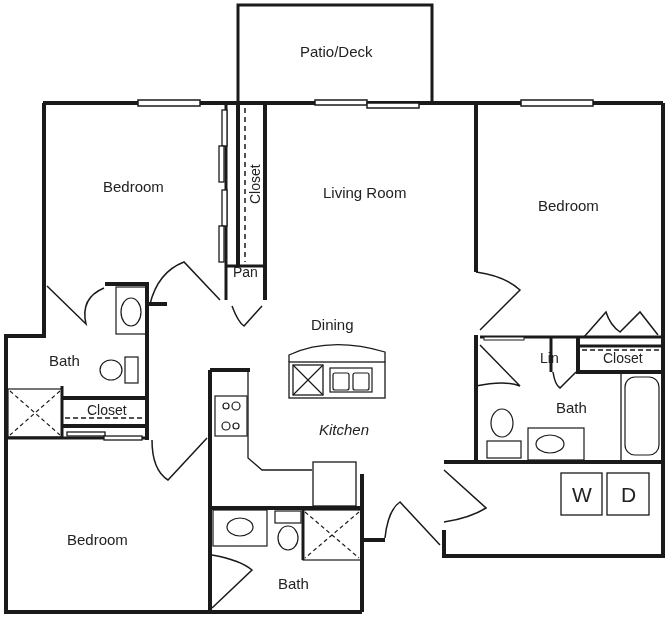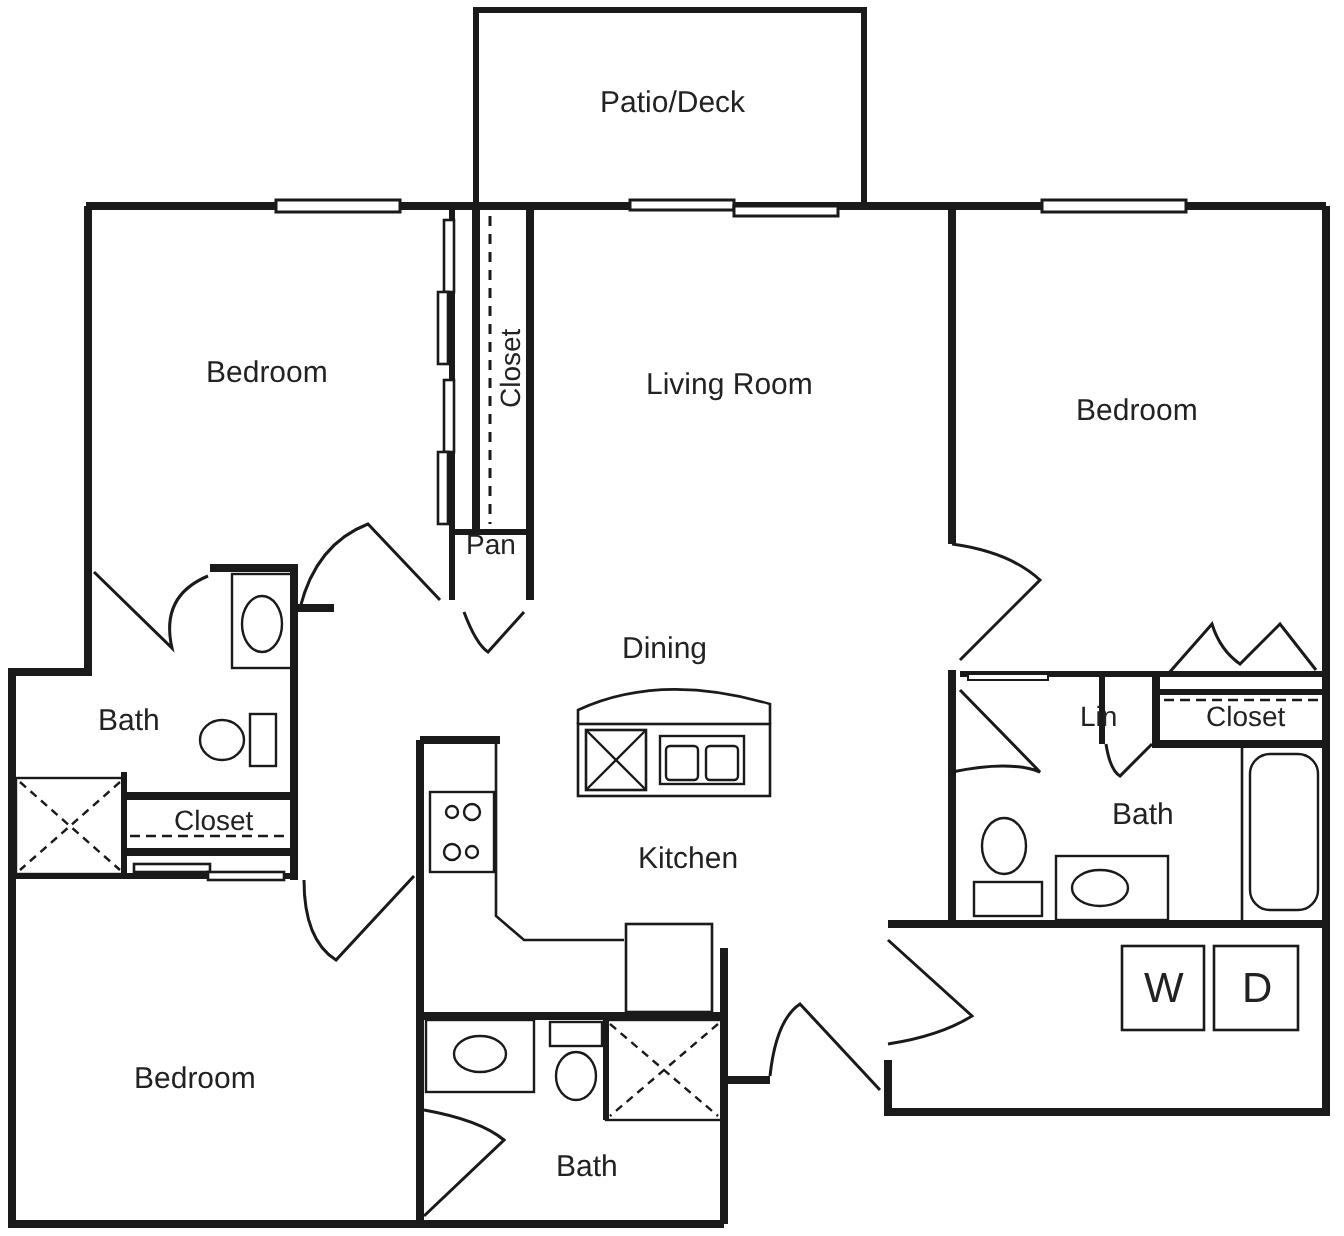--- a/index.html
+++ b/index.html
@@ -133,21 +133,21 @@
 
 <span class="lbl" style="left:300px;top:44px;">Patio/Deck</span>
 <span class="lbl" style="left:103px;top:179px;">Bedroom</span>
 <span class="lbl sm vert" style="left:248px;top:204px;">Closet</span>
 <span class="lbl" style="left:323px;top:185px;">Living Room</span>
 <span class="lbl" style="left:311px;top:270px;margin-top:47px;">Dining</span>
 <span class="lbl sm" style="left:233px;top:265px;">Pan</span>
 <span class="lbl" style="left:538px;top:198px;">Bedroom</span>
 <span class="lbl" style="left:49px;top:353px;">Bath</span>
 <span class="lbl sm" style="left:87px;top:403px;">Closet</span>
-<span class="lbl" style="left:319px;top:422px;">Kitchen</span>
+<span class="lbl" style="left:319px;top:422px;font-style:italic;">Kitchen</span>
 <span class="lbl sm" style="left:540px;top:351px;">Lin</span>
 <span class="lbl sm" style="left:603px;top:351px;">Closet</span>
 <span class="lbl" style="left:556px;top:400px;">Bath</span>
 <span class="lbl" style="left:67px;top:532px;">Bedroom</span>
 <span class="lbl" style="left:278px;top:576px;">Bath</span>
 <span class="lbl big" style="left:572px;top:484px;">W</span>
 <span class="lbl big" style="left:621px;top:484px;">D</span>
 </div>
 
 </body></html>

